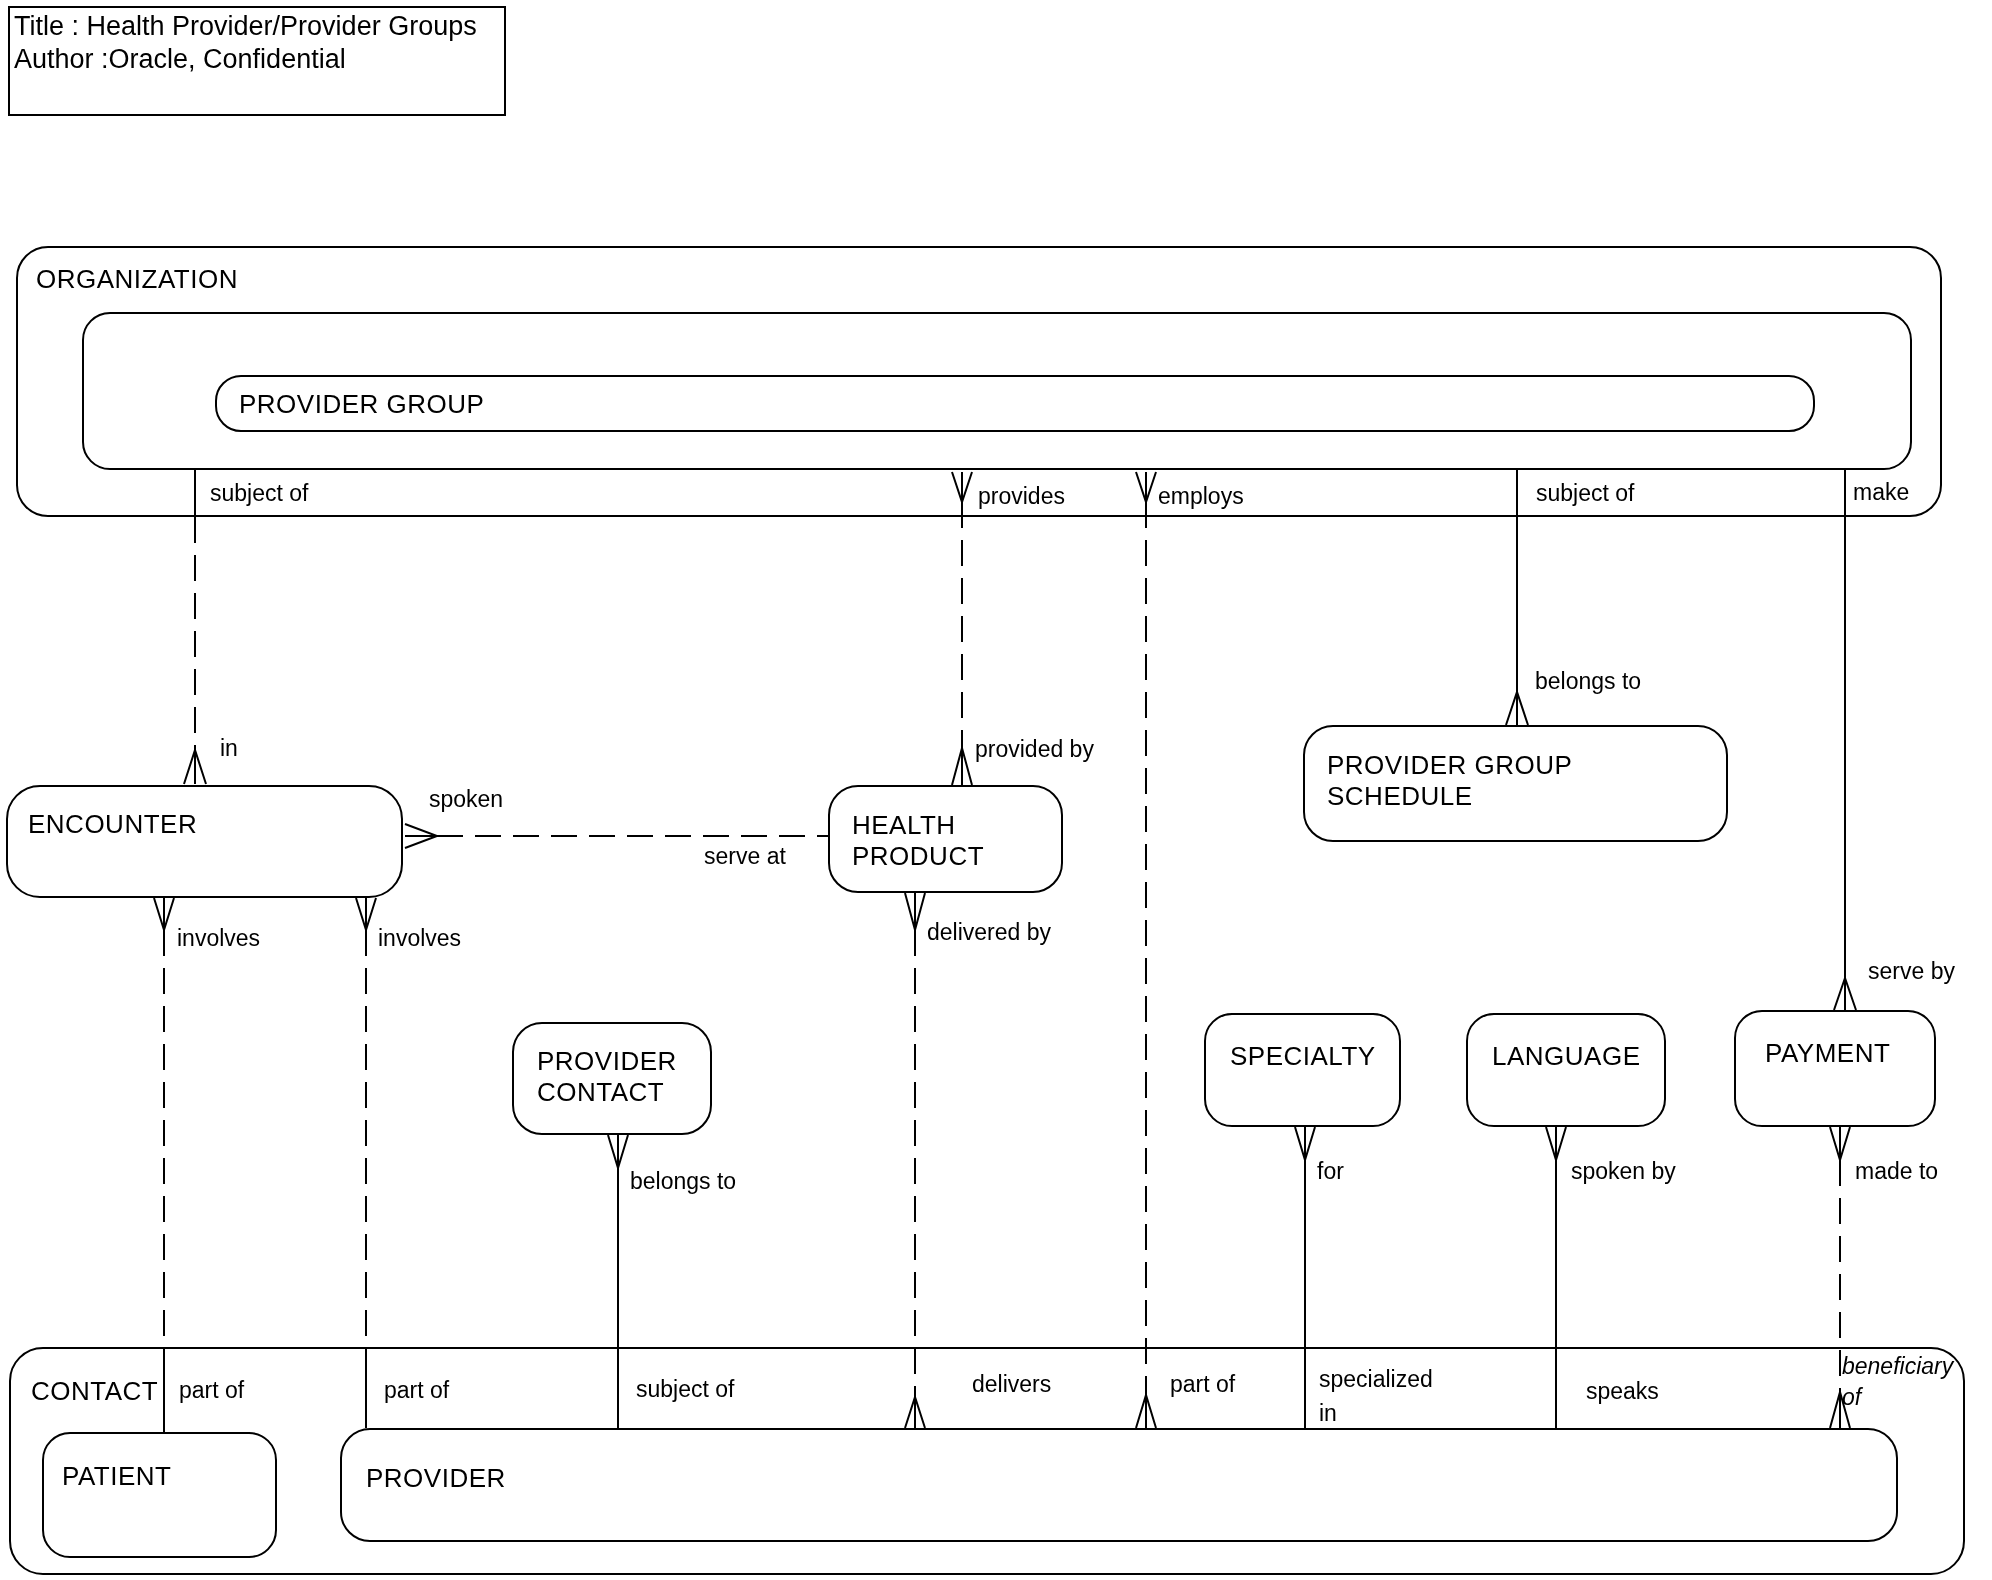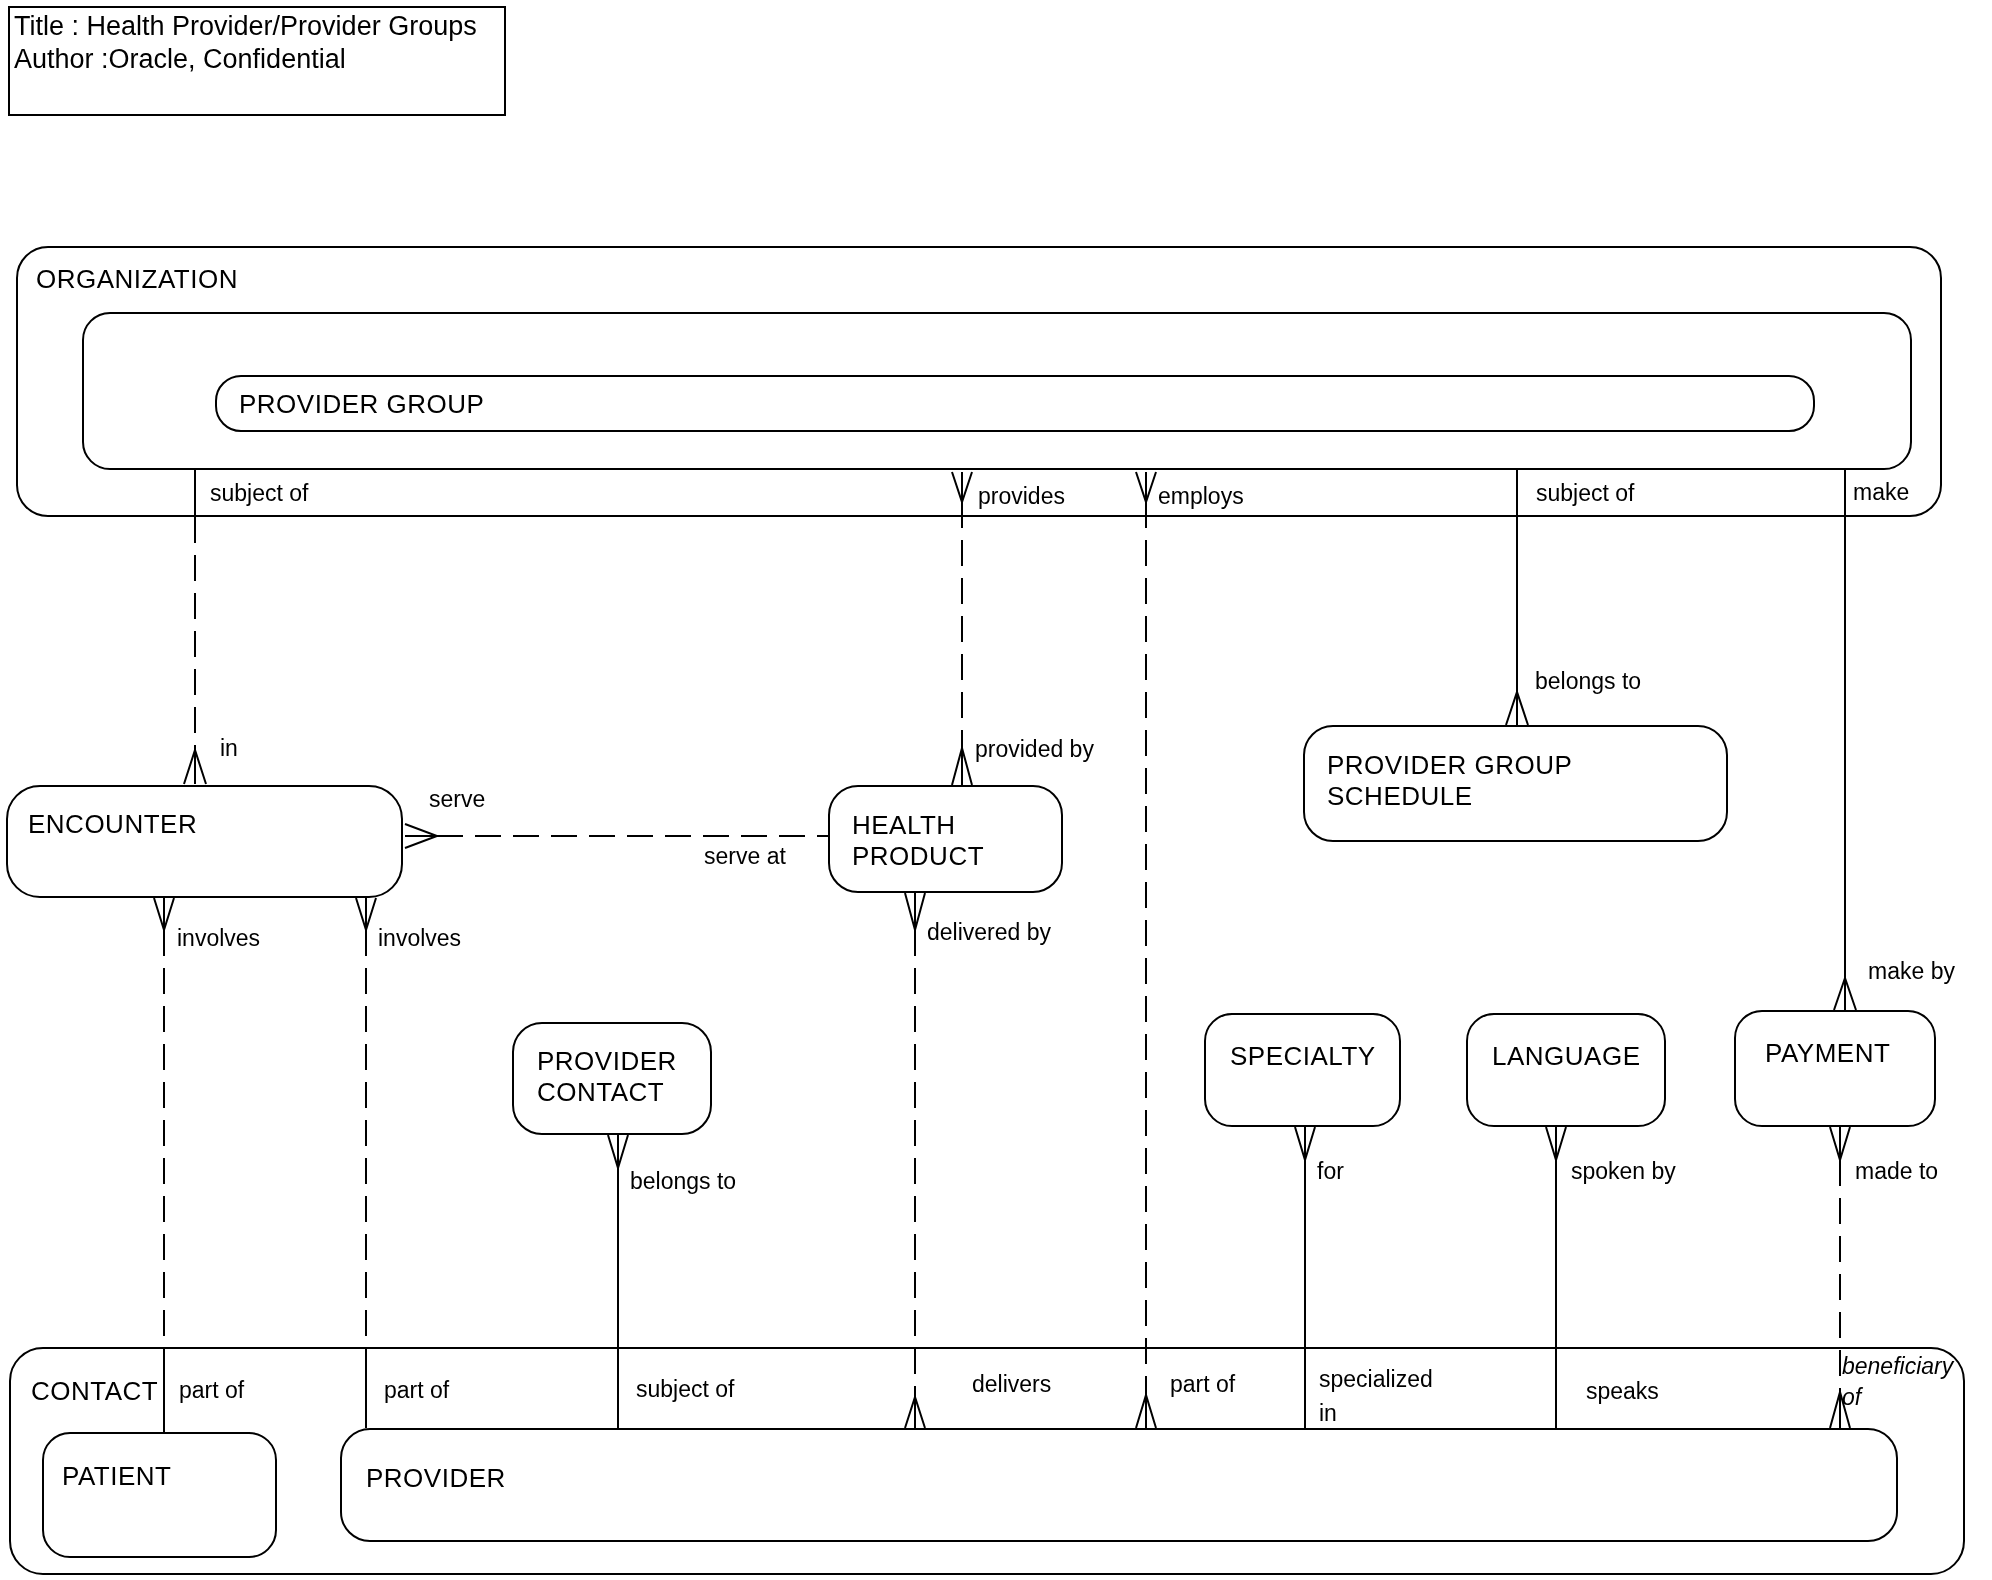--- a/index.html
+++ b/index.html
@@ -160,23 +160,23 @@
 
   <div class="rel-label" style="left:210px;top:478px;">subject of</div>
   <div class="rel-label" style="left:978px;top:481px;">provides</div>
   <div class="rel-label" style="left:1158px;top:481px;">employs</div>
   <div class="rel-label" style="left:1536px;top:478px;">subject of</div>
   <div class="rel-label" style="left:1853px;top:477px;">make</div>
 
   <div class="rel-label" style="left:220px;top:733px;">in</div>
   <div class="rel-label" style="left:975px;top:734px;">provided by</div>
   <div class="rel-label" style="left:1535px;top:666px;">belongs to</div>
-  <div class="rel-label" style="left:1868px;top:956px;">make by</div>
+  <div class="rel-label" style="left:1868px;top:956px;">serve by</div>
 
-  <div class="rel-label" style="left:429px;top:784px;">serve</div>
+  <div class="rel-label" style="left:429px;top:784px;">spoken</div>
   <div class="rel-label" style="left:704px;top:841px;">serve at</div>
 
   <div class="rel-label" style="left:177px;top:923px;">involves</div>
   <div class="rel-label" style="left:378px;top:923px;">involves</div>
   <div class="rel-label" style="left:927px;top:917px;">delivered by</div>
 
   <div class="rel-label" style="left:630px;top:1166px;">belongs to</div>
   <div class="rel-label" style="left:1317px;top:1156px;">for</div>
   <div class="rel-label" style="left:1571px;top:1156px;">spoken by</div>
   <div class="rel-label" style="left:1855px;top:1156px;">made to</div>

